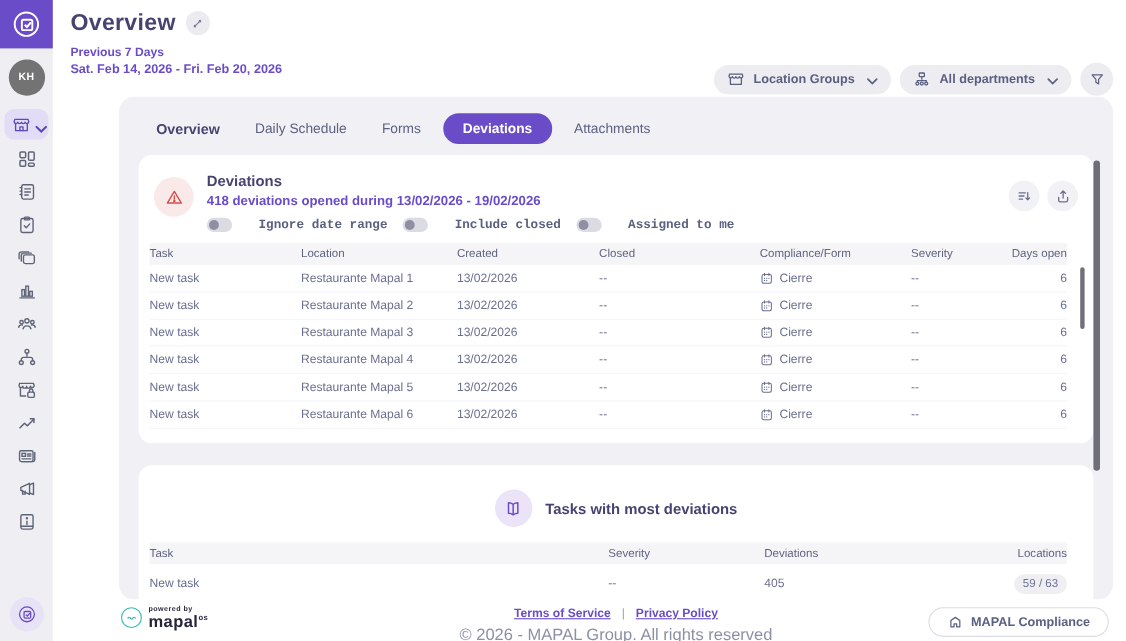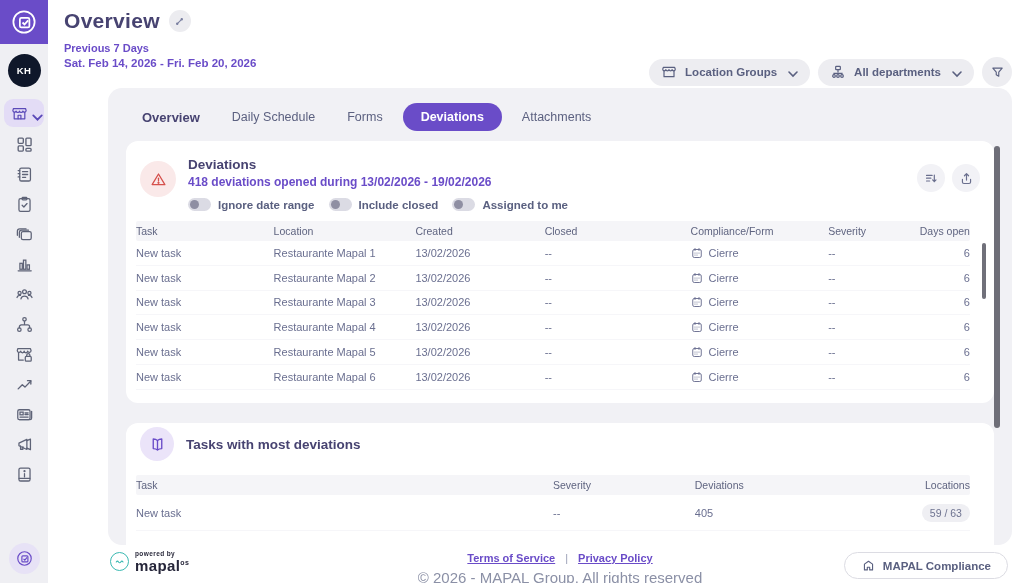--- a/index.html
+++ b/index.html
@@ -5,21 +5,21 @@
   * { margin:0; padding:0; box-sizing:border-box; }
   html,body { width:1024px; height:583px; overflow:hidden; background:#fff;
     font-family:"Liberation Sans", sans-serif; }
   svg { display:block; }
 
   
   .sidebar { position:absolute; left:0; top:0; width:48px; height:583px;
     background:#EFEFF3; display:flex; flex-direction:column; align-items:center; }
   .logo-square { width:48px; height:44px; background:#6A4CC8; display:flex;
     align-items:center; justify-content:center; }
-  .avatar { width:33px; height:33px; border-radius:50%; background:#0f172a;
+  .avatar { width:33px; height:33px; border-radius:50%; background:#737373;
     color:#fff; font-size:9.5px; font-weight:700; display:flex; align-items:center;
     justify-content:center; margin-top:10px; letter-spacing:.3px; }
   .nav { margin-top:12px; display:flex; flex-direction:column; align-items:center; }
   .nav-item { width:40px; height:30px; display:flex; align-items:center;
     justify-content:center; color:#5E6377; cursor:pointer; }
   .nav-item.sel { background:#E3DCF6; border-radius:9px; height:28px;
     margin-bottom:2px; color:#5A49B8; }
   .nav-item svg { width:19px; height:19px; }
   .nav-item.sel svg { width:17px; height:17px; }
   .chev-mini { width:9px !important; height:9px !important; margin-left:1px; }
@@ -62,21 +62,21 @@
 
   .card-head { display:flex; padding:13px 14px 0 14px; gap:12px; }
   .warn-circle { width:36px; height:36px; border-radius:50%; background:#FAE9E9;
     display:flex; align-items:center; justify-content:center; color:#D5504C;
     margin-top:7px; flex:0 0 36px; }
   .book-circle { width:34px; height:34px; border-radius:50%; background:#EBE4F9;
     display:flex; align-items:center; justify-content:center; color:#6A4CC8; flex:0 0 34px; }
   .card-title { font-size:13.5px; font-weight:700; color:#474371; padding-top:3px; }
   .card-sub { font-size:12px; font-weight:700; color:#6A4CC8; margin-top:3px; }
   .toggles { display:flex; align-items:center; gap:14px; margin-top:9px; }
-  .toggle { display:flex; align-items:flex-end; gap:7px; cursor:pointer; }
+  .toggle { display:flex; align-items:flex-end; gap:24px; cursor:pointer;font-family:Liberation Mono, monospace; }
   .tg-track { width:23px; height:13px; border-radius:8px; background:#DBDBE4; position:relative; }
   .tg-knob { width:9px; height:9px; border-radius:50%; background:#8F8FA3;
     position:absolute; left:2px; top:2px; }
   .toggle span.lbl { font-size:11.5px; font-weight:600; color:#5A6080; }
   .head-actions { margin-left:auto; display:flex; gap:7px; padding-top:10px; }
   .round-btn { width:28px; height:28px; border-radius:50%; background:#F2F2F6;
     display:flex; align-items:center; justify-content:center; color:#6A6F8E; cursor:pointer; }
   .round-btn svg { width:15px; height:15px; }
 
   
@@ -522,21 +522,21 @@
             </div>
           <div class="cell">--</div>
           <div class="cell right">6</div>
         </div>
       </div>
 
       <div class="scroll-inner"></div>
     </div>
 
     <div class="card card2">
-      <div class="card-head" style="align-items:center; padding-top:4px;">
+      <div class="card-head" style="align-items:center; padding-top:22px;justify-content:center;">
         <div class="book-circle">
           <span>
             <svg width="17" height="17" viewBox="0 0 24 24" fill="none" stroke="currentColor" stroke-width="1.9" stroke-linejoin="round">
               <path d="M12 6.2C10.5 4.9 8.6 4.2 6 4.2v13.6c2.6 0 4.5.7 6 2 1.5-1.3 3.4-2 6-2V4.2c-2.6 0-4.5.7-6 2z"></path>
               <path d="M12 6.2v13.6"></path>
             </svg>
           </span>
         </div>
         <div class="card-title" style="padding-top:0;">Tasks with most deviations</div>
       </div>

